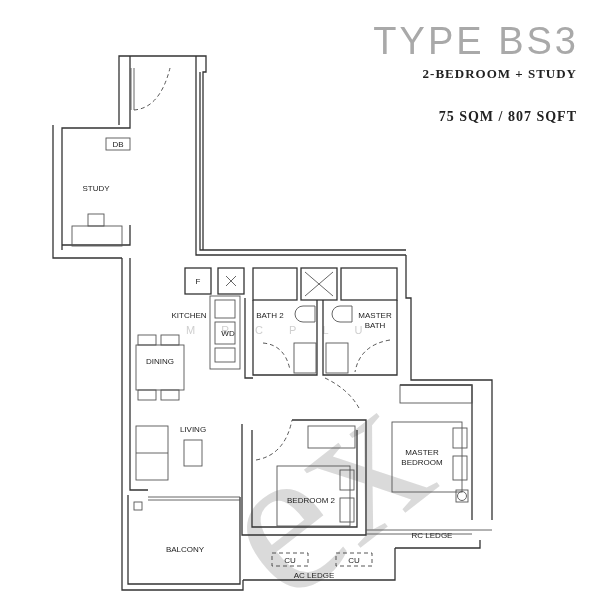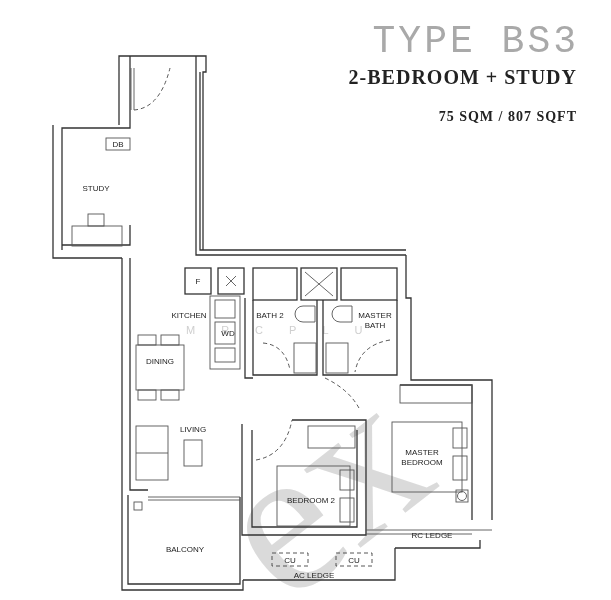--- a/index.html
+++ b/index.html
@@ -1,18 +1,18 @@
 <!DOCTYPE html>
 <html><head>
 <meta charset="utf-8">
 <style>
   html,body{margin:0;padding:0;background:#fff;}
   body{width:611px;height:600px;position:relative;overflow:hidden;font-family:"Liberation Sans",sans-serif;}
-  .title{position:absolute;right:32px;top:20px;font-family:Liberation Mono, monospace;font-size:38px;letter-spacing:3px;color:#a9a9a9;}
-  .subtitle{position:absolute;right:34px;top:66px;font-family:"Liberation Serif",serif;font-size:20px;font-weight:bold;letter-spacing:1px;color:#222;}
+  .title{position:absolute;right:32px;top:20px;font-family:Liberation Sans, sans-serif;font-size:38px;letter-spacing:3px;color:#a9a9a9;}
+  .subtitle{position:absolute;right:34px;top:66px;font-family:"Liberation Serif",serif;font-size:13px;font-weight:bold;letter-spacing:1px;color:#222;}
   .area{position:absolute;right:34px;top:109px;font-family:"Liberation Serif",serif;font-size:14px;font-weight:bold;letter-spacing:1px;color:#222;text-align:right;}
   svg{position:absolute;left:0;top:0;}
   .w{fill:none;stroke:#333;stroke-width:1.3;}
   .t{fill:none;stroke:#555;stroke-width:0.9;}
   .d{fill:none;stroke:#444;stroke-width:0.9;stroke-dasharray:4 3;}
   .lbl{font-family:"Liberation Sans",sans-serif;font-size:8px;fill:#222;text-anchor:middle;}
   .wm{font-family:"Liberation Serif",serif;font-size:210px;fill:#bdbdbd;opacity:0.55;}
   .wm2{font-family:"Liberation Sans",sans-serif;font-size:11px;fill:#cfcfcf;letter-spacing:26px;}
 </style>
 </head>

